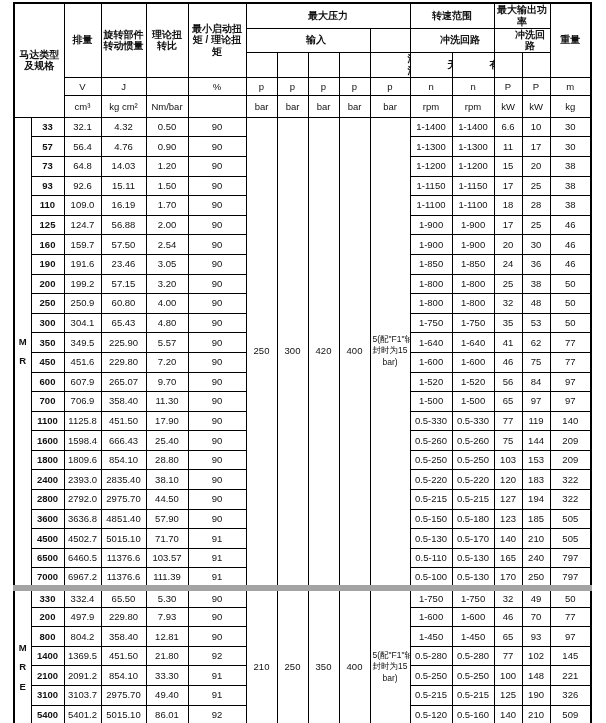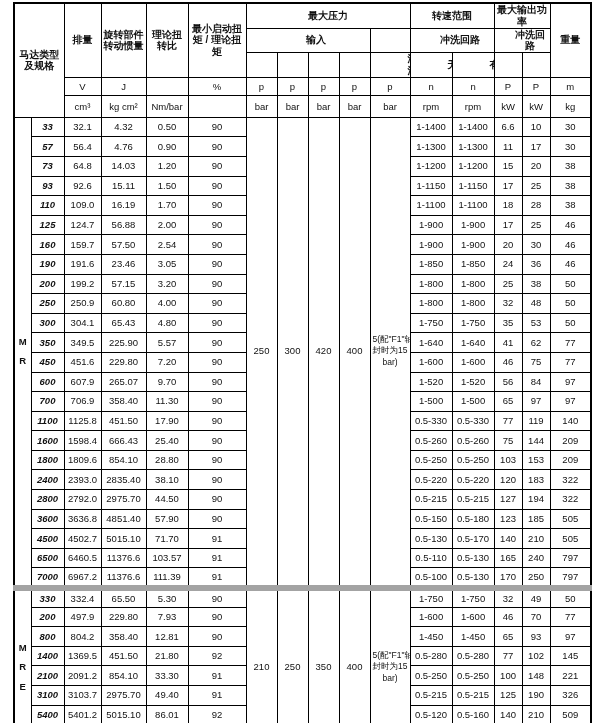--- a/index.html
+++ b/index.html
@@ -43,21 +43,21 @@
     height: 22px;
   }
   tr.hrowA th { height: 22px; }
   tr.hrowB th { height: 23px; padding-left: 17px; }
   tr.hrowC th { height: 23px; padding-left: 37px; }
   tbody td {
     font-size: 9.5px;
     height: 19.6px;
     line-height: 1.05;
   }
-  tbody td.size { font-weight: bold; font-style: italic; }
+  tbody td.size { font-weight: bold; }
   tbody td.letters {
     font-weight: bold;
     font-size: 9.5px;
     line-height: 19.6px;
   }
   tbody td.drain {
     font-size: 8.5px;
     line-height: 1.35;
     padding: 0 2px;
   }

